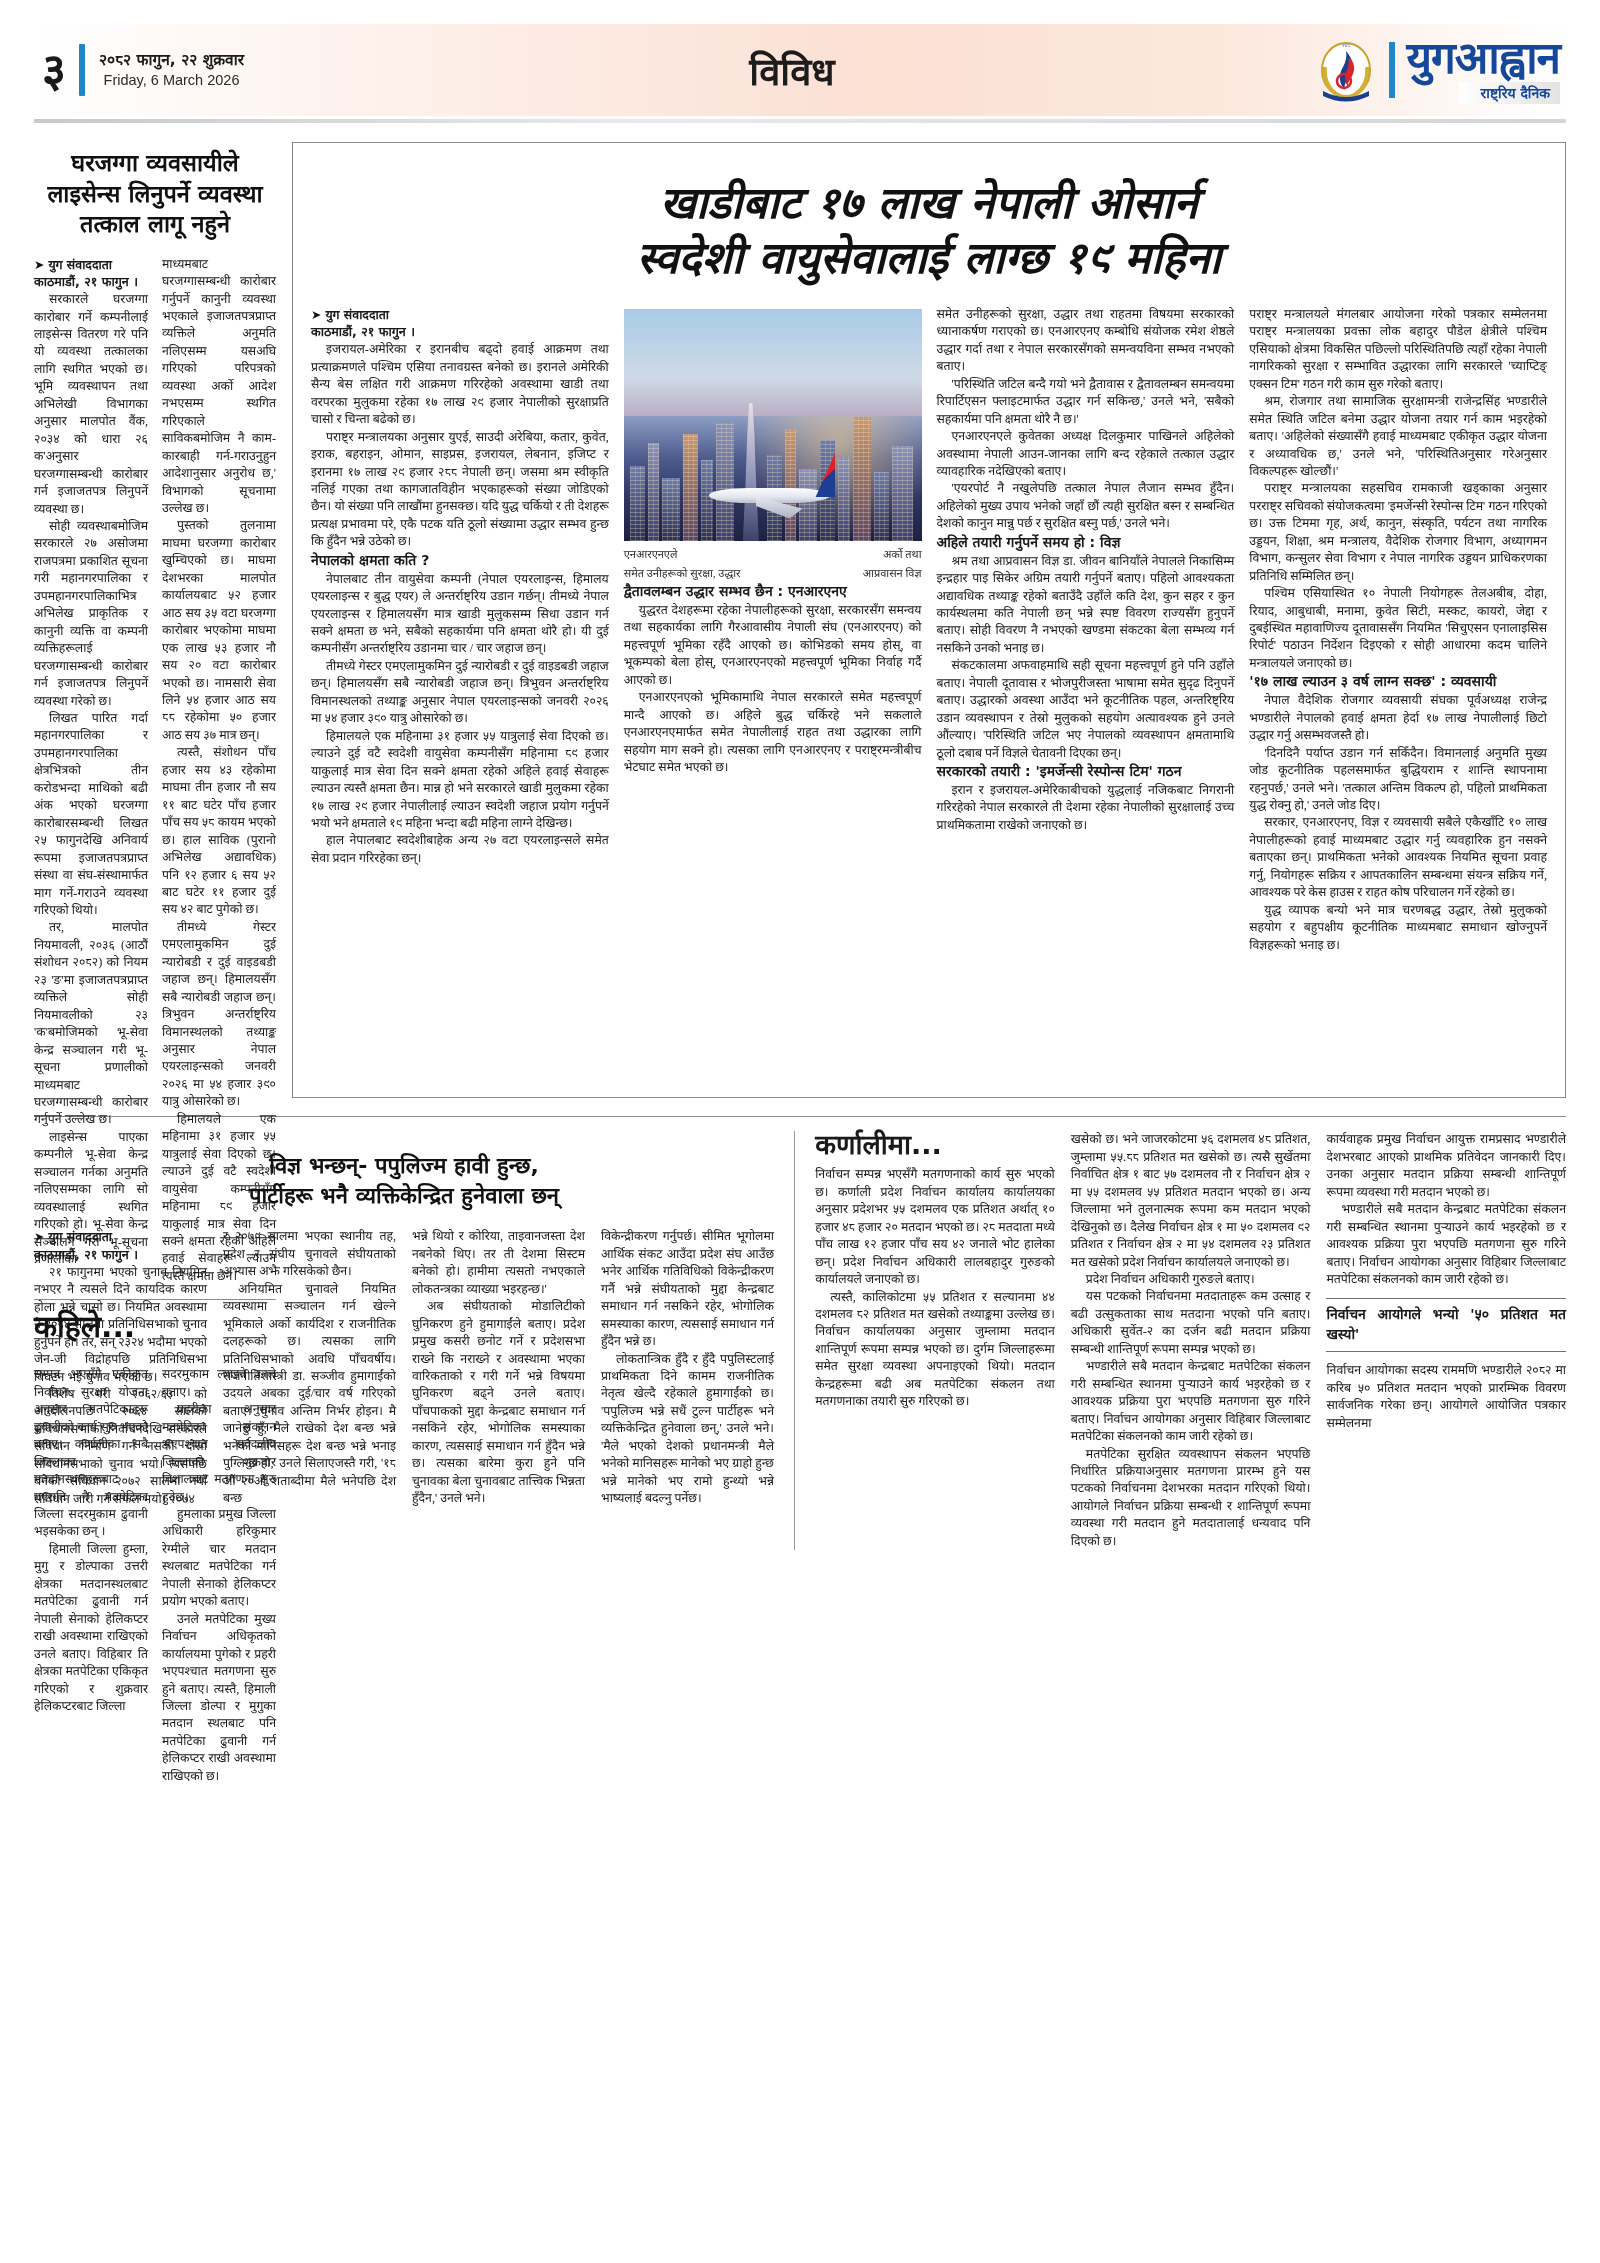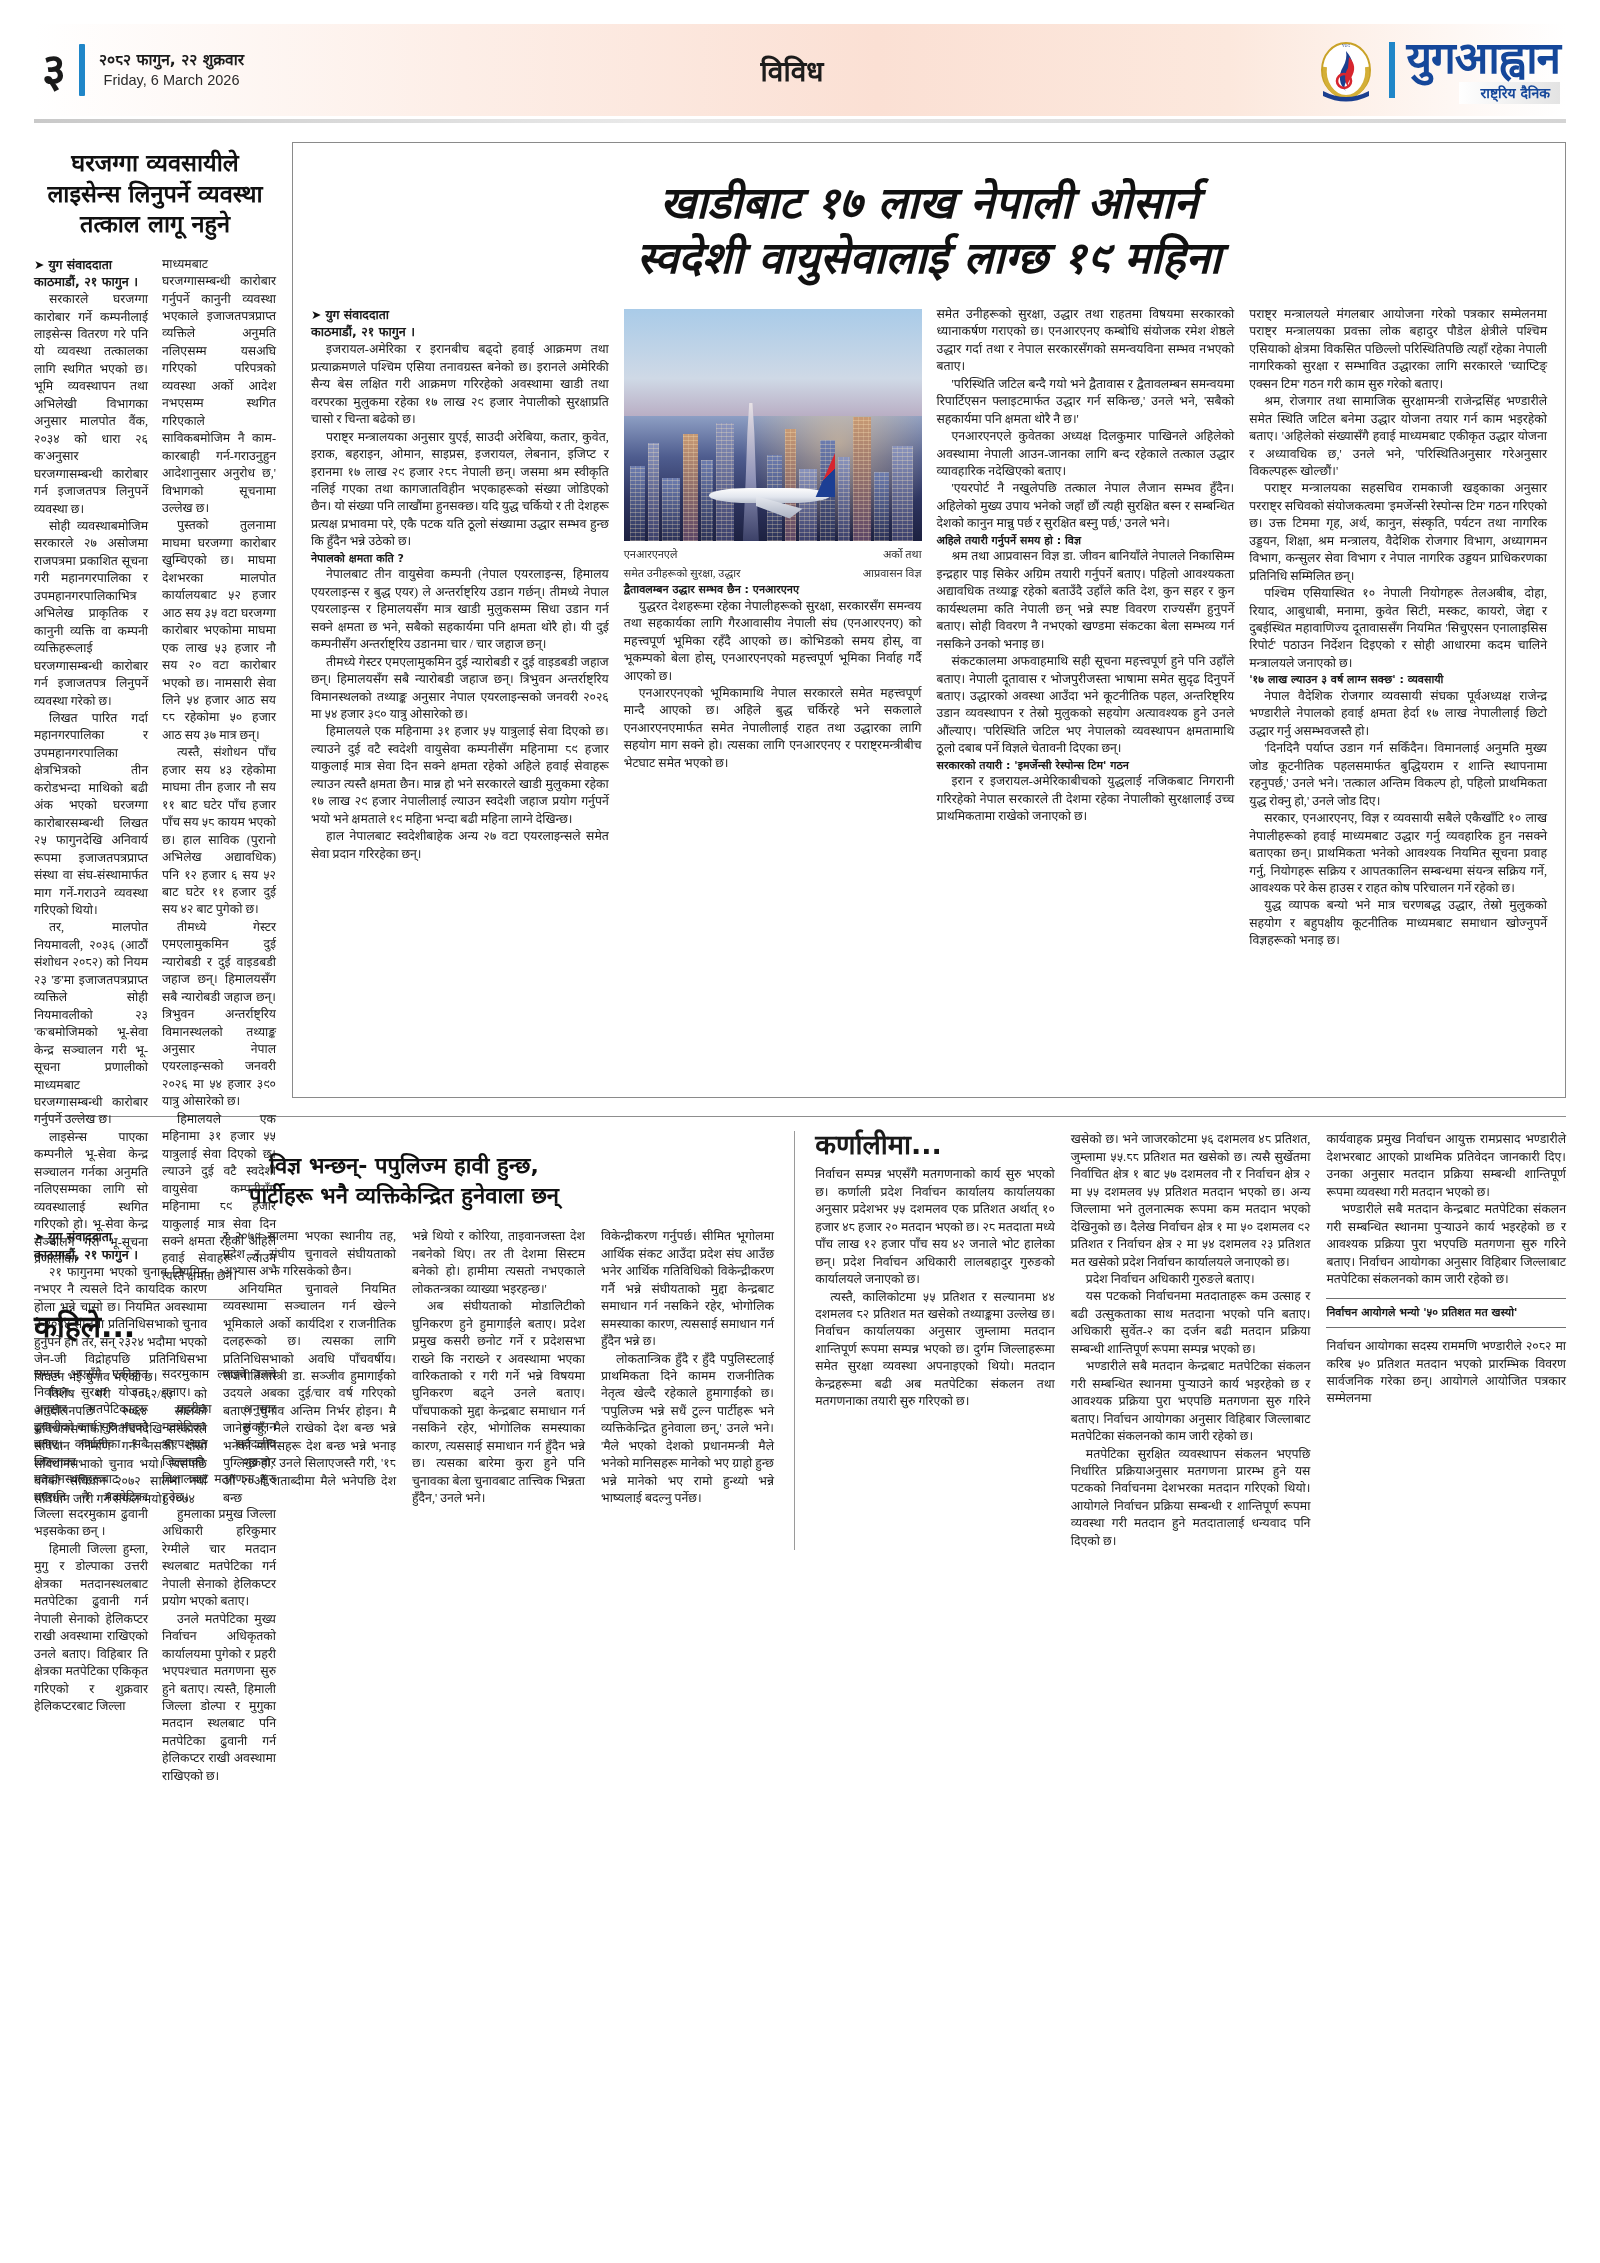--- a/index.html
+++ b/index.html
@@ -28,21 +28,21 @@
     font-family:"DejaVu Sans","Liberation Sans",sans-serif;
     font-size:46px;font-weight:700;color:#1a1a1a;line-height:1;
     padding:0 14px 0 8px;letter-spacing:-1px;
   }
   .blue-rule{width:6px;height:52px;background:#1f86c8;margin-right:14px;border-radius:1px;}
   .datestack{font-family:"DejaVu Sans","Liberation Sans",sans-serif;line-height:1.32;text-align:center;}
   .date-np{font-size:15.5px;font-weight:700;color:#1b1b1b;}
   .date-en{font-size:14.5px;color:#2b2b2b;font-family:"Liberation Sans",sans-serif;}
   .section-name{
     position:absolute;left:0;right:16px;text-align:center;
-    font-size:28px;font-weight:700;color:#1c1c1c;
+    font-size:38px;font-weight:700;color:#1c1c1c;
     font-family:"DejaVu Sans","Liberation Sans",sans-serif;
     pointer-events:none;
   }
   .brandwrap{margin-left:auto;display:flex;align-items:center;gap:12px;padding-right:6px;}
   .emblem{width:62px;height:66px;position:relative;flex:none;}
   .brand-rule{width:6px;height:56px;background:#1f86c8;}
   .brandblock{display:flex;flex-direction:column;align-items:flex-end;}
   .brand-main{
     font-family:"DejaVu Sans","Liberation Sans",sans-serif;
     font-size:44px;font-weight:700;color:#15479a;line-height:0.98;letter-spacing:-1px;
@@ -52,21 +52,21 @@
     font-size:14px;font-weight:700;color:#15479a;
     background:linear-gradient(90deg,#ffffff,#e3e3e3);
     padding:1px 10px 2px 22px;margin-top:2px;text-align:center;
   }
 
   
   .hl{font-weight:700;color:#111;line-height:1.16;text-align:center;font-family:"DejaVu Sans","Liberation Sans",sans-serif;}
   .body-col{font-size:12.3px;line-height:1.42;text-align:justify;color:#1a1a1a;}
   .body-col p{margin:0 0 0 0;text-indent:15px;}
   .body-col p.noind{text-indent:0;}
-  .subhead{font-weight:700;font-size:11px;margin:9px 0 3px;text-indent:0 !important;
+  .subhead{font-weight:700;font-size:14px;margin:9px 0 3px;text-indent:0 !important;
            font-family:"DejaVu Sans","Liberation Sans",sans-serif;}
   .byline{font-weight:700;font-size:12.4px;text-indent:0 !important;margin-bottom:1px;
           font-family:"DejaVu Sans","Liberation Sans",sans-serif;}
   .byline .arrow{display:inline-block;margin-right:4px;color:#111;}
   .dateline{font-weight:700;font-size:12.6px;text-indent:0 !important;
             font-family:"DejaVu Sans","Liberation Sans",sans-serif;}
 
   
   .topzone{display:flex;gap:0;margin-top:26px;height:956px;}
   .left-rail{width:258px;flex:none;padding-right:16px;box-sizing:border-box;}

